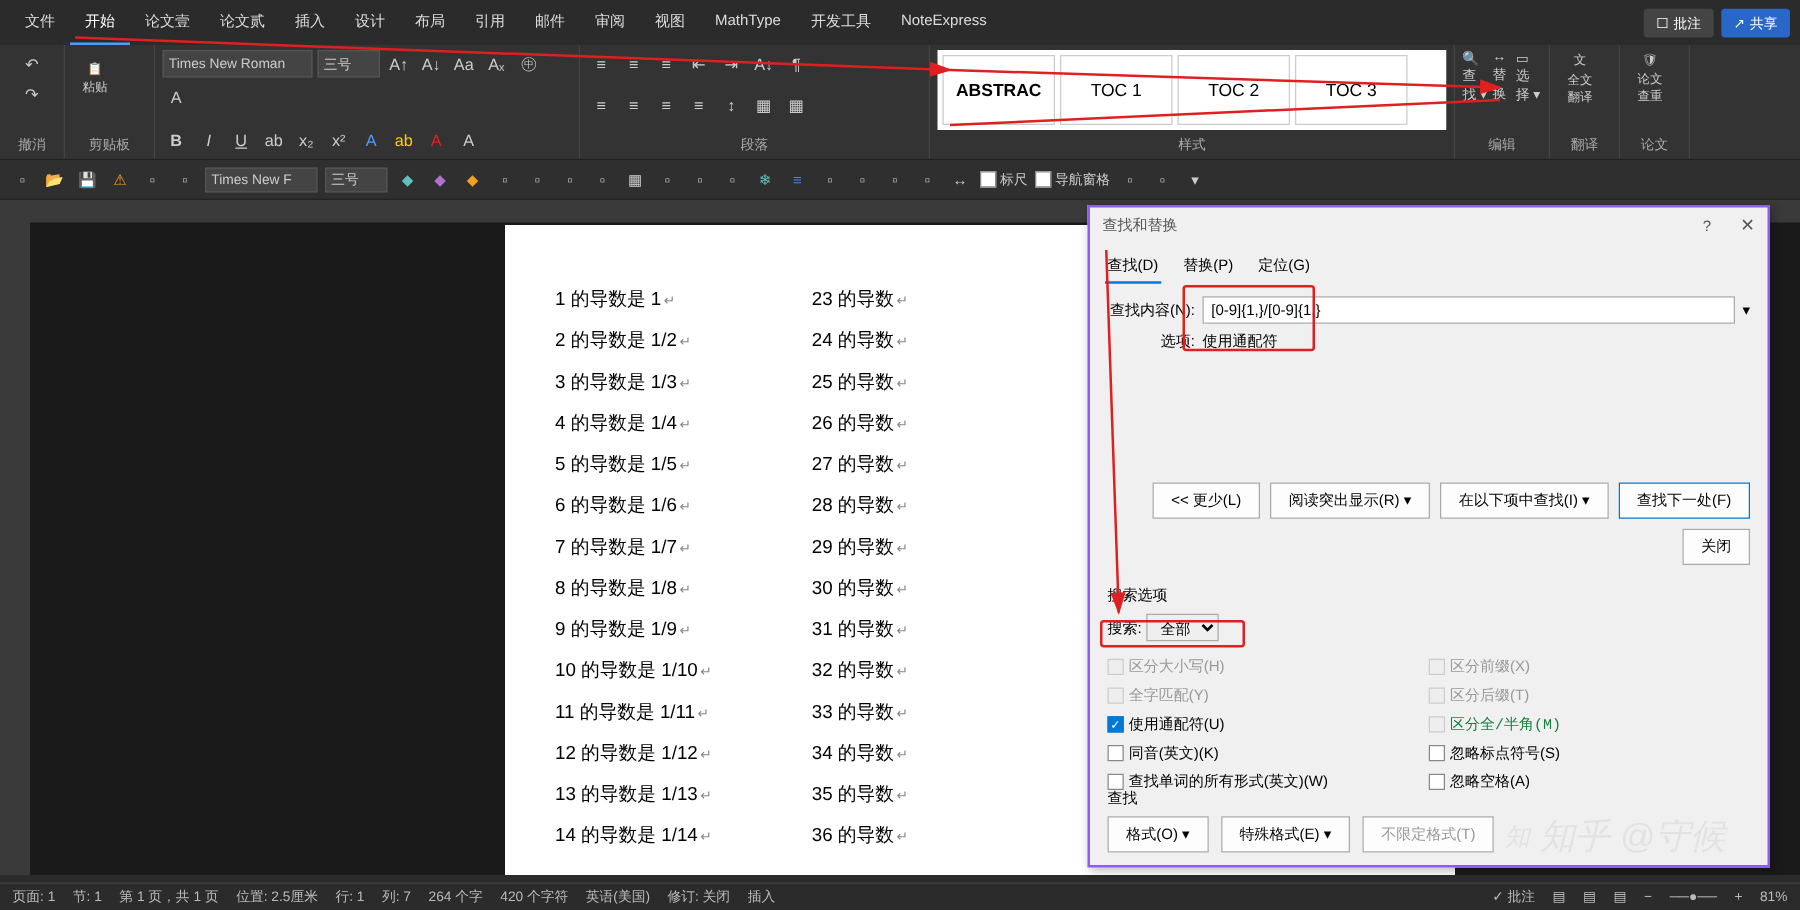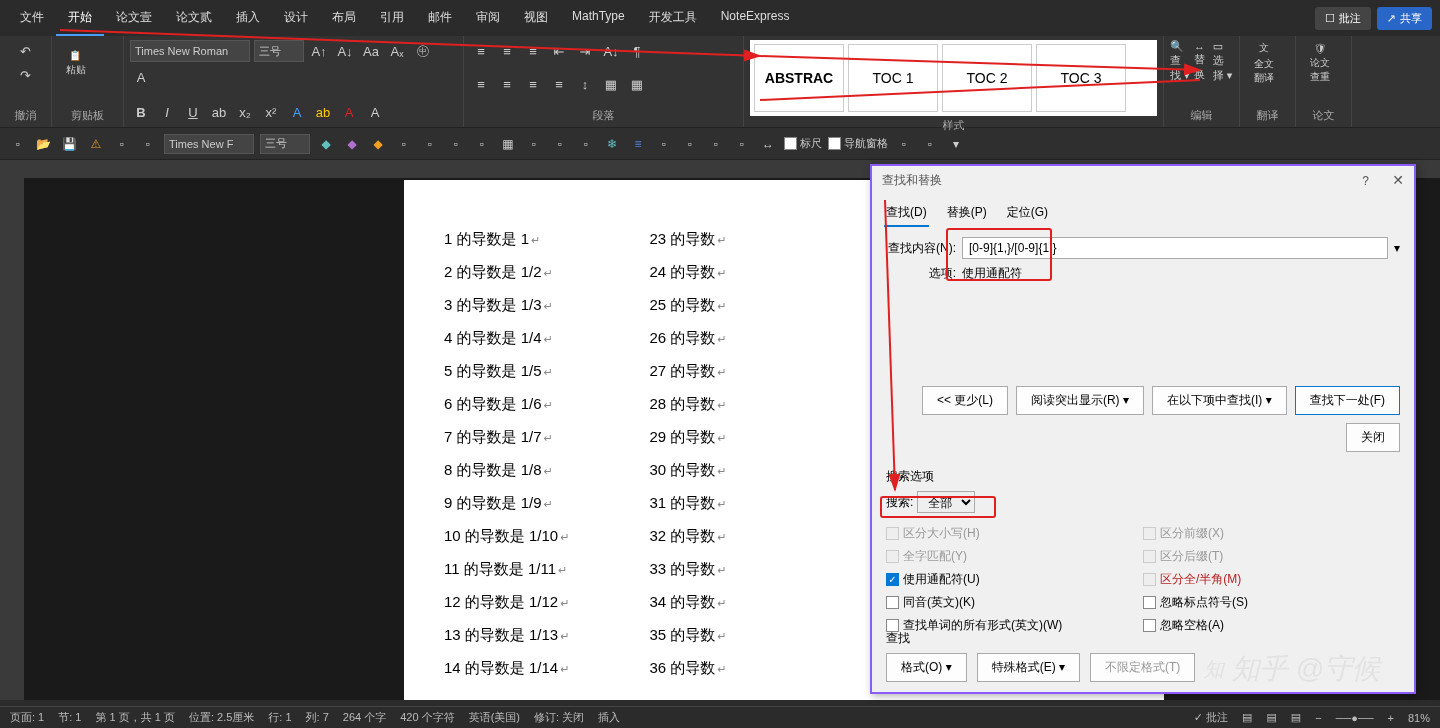--- a/index.html
+++ b/index.html
@@ -12,21 +12,21 @@
 .title-btn { padding: 4px 10px; background: #444; border-radius: 3px; color: #fff; font-size: 11px; display: flex; align-items: center; gap: 4px; }
 .title-btn.blue { background: #2866c7; }
 .ribbon { height: 92px; background: #333; display: flex; border-bottom: 1px solid #222; }
 .ribbon-group { border-right: 1px solid #444; padding: 4px 6px; display: flex; flex-direction: column; justify-content: space-between; position: relative; }
 .ribbon-group-label { text-align: center; font-size: 11px; color: #aaa; padding-top: 2px; }
 .ribbon-icons { display: flex; flex-wrap: wrap; gap: 4px; align-items: center; }
 .ribbon-btn { width: 22px; height: 22px; display: flex; align-items: center; justify-content: center; color: #ccc; cursor: pointer; font-size: 13px; }
 .ribbon-big { width: 36px; height: 46px; display: flex; flex-direction: column; align-items: center; justify-content: center; gap: 2px; font-size: 10px; color: #ccc; }
 .ribbon-select { background: #444; border: 1px solid #555; color: #ccc; padding: 2px 4px; font-size: 11px; height: 22px; }
 .styles-gallery { display: flex; gap: 4px; padding: 4px; background: #fff; }
-.style-item { width: 90px; height: 68px; border: 1px solid #ccc; display: flex; align-items: center; justify-content: center; font-size: 14px; color: #000; background: #fff; }
+.style-item { width: 90px; height: 56px; border: 1px solid #ccc; display: flex; align-items: center; justify-content: center; font-size: 14px; color: #000; background: #fff; }
 .qat { height: 32px; background: #2f2f2f; display: flex; align-items: center; gap: 6px; padding: 0 8px; border-bottom: 1px solid #222; }
 .qat-btn { width: 20px; height: 20px; display: flex; align-items: center; justify-content: center; color: #ccc; cursor: pointer; }
 .qat-select { background: #444; border: 1px solid #555; color: #ccc; padding: 1px 4px; font-size: 11px; width: 90px; height: 20px; }
 .qat-check { display: flex; align-items: center; gap: 3px; font-size: 11px; color: #ccc; }
 .workspace { position: relative; height: 540px; background: #1a1a1a; display: flex; }
 .vruler { width: 24px; background: #3a3a3a; }
 .doc-area { flex: 1; position: relative; overflow: hidden; }
 .hruler { height: 18px; background: #3a3a3a; position: absolute; top: 0; left: 0; right: 0; }
 .page { position: absolute; top: 20px; left: 380px; width: 760px; height: 520px; background: #fff; color: #000; padding: 50px 40px; font-family: "Times New Roman", serif; font-size: 15px; }
 .doc-columns { display: flex; gap: 80px; }
@@ -325,21 +325,21 @@
           <div class="opt-row">
             <span class="checkbox disabled"></span>
             <span style="color: rgb(153, 153, 153);">区分前缀(X)</span>
           </div>
           <div class="opt-row">
             <span class="checkbox disabled"></span>
             <span style="color: rgb(153, 153, 153);">区分后缀(T)</span>
           </div>
           <div class="opt-row">
             <span class="checkbox disabled"></span>
-            <span style="color: #b91c1c;">区分全/半角(M)</span>
+            <span style="color: #15803d; font-family: Liberation Mono, monospace;">区分全/半角(M)</span>
           </div>
           <div class="opt-row">
             <span class="checkbox"></span>
             <span>忽略标点符号(S)</span>
           </div>
           <div class="opt-row">
             <span class="checkbox"></span>
             <span>忽略空格(A)</span>
           </div>
         </div>

